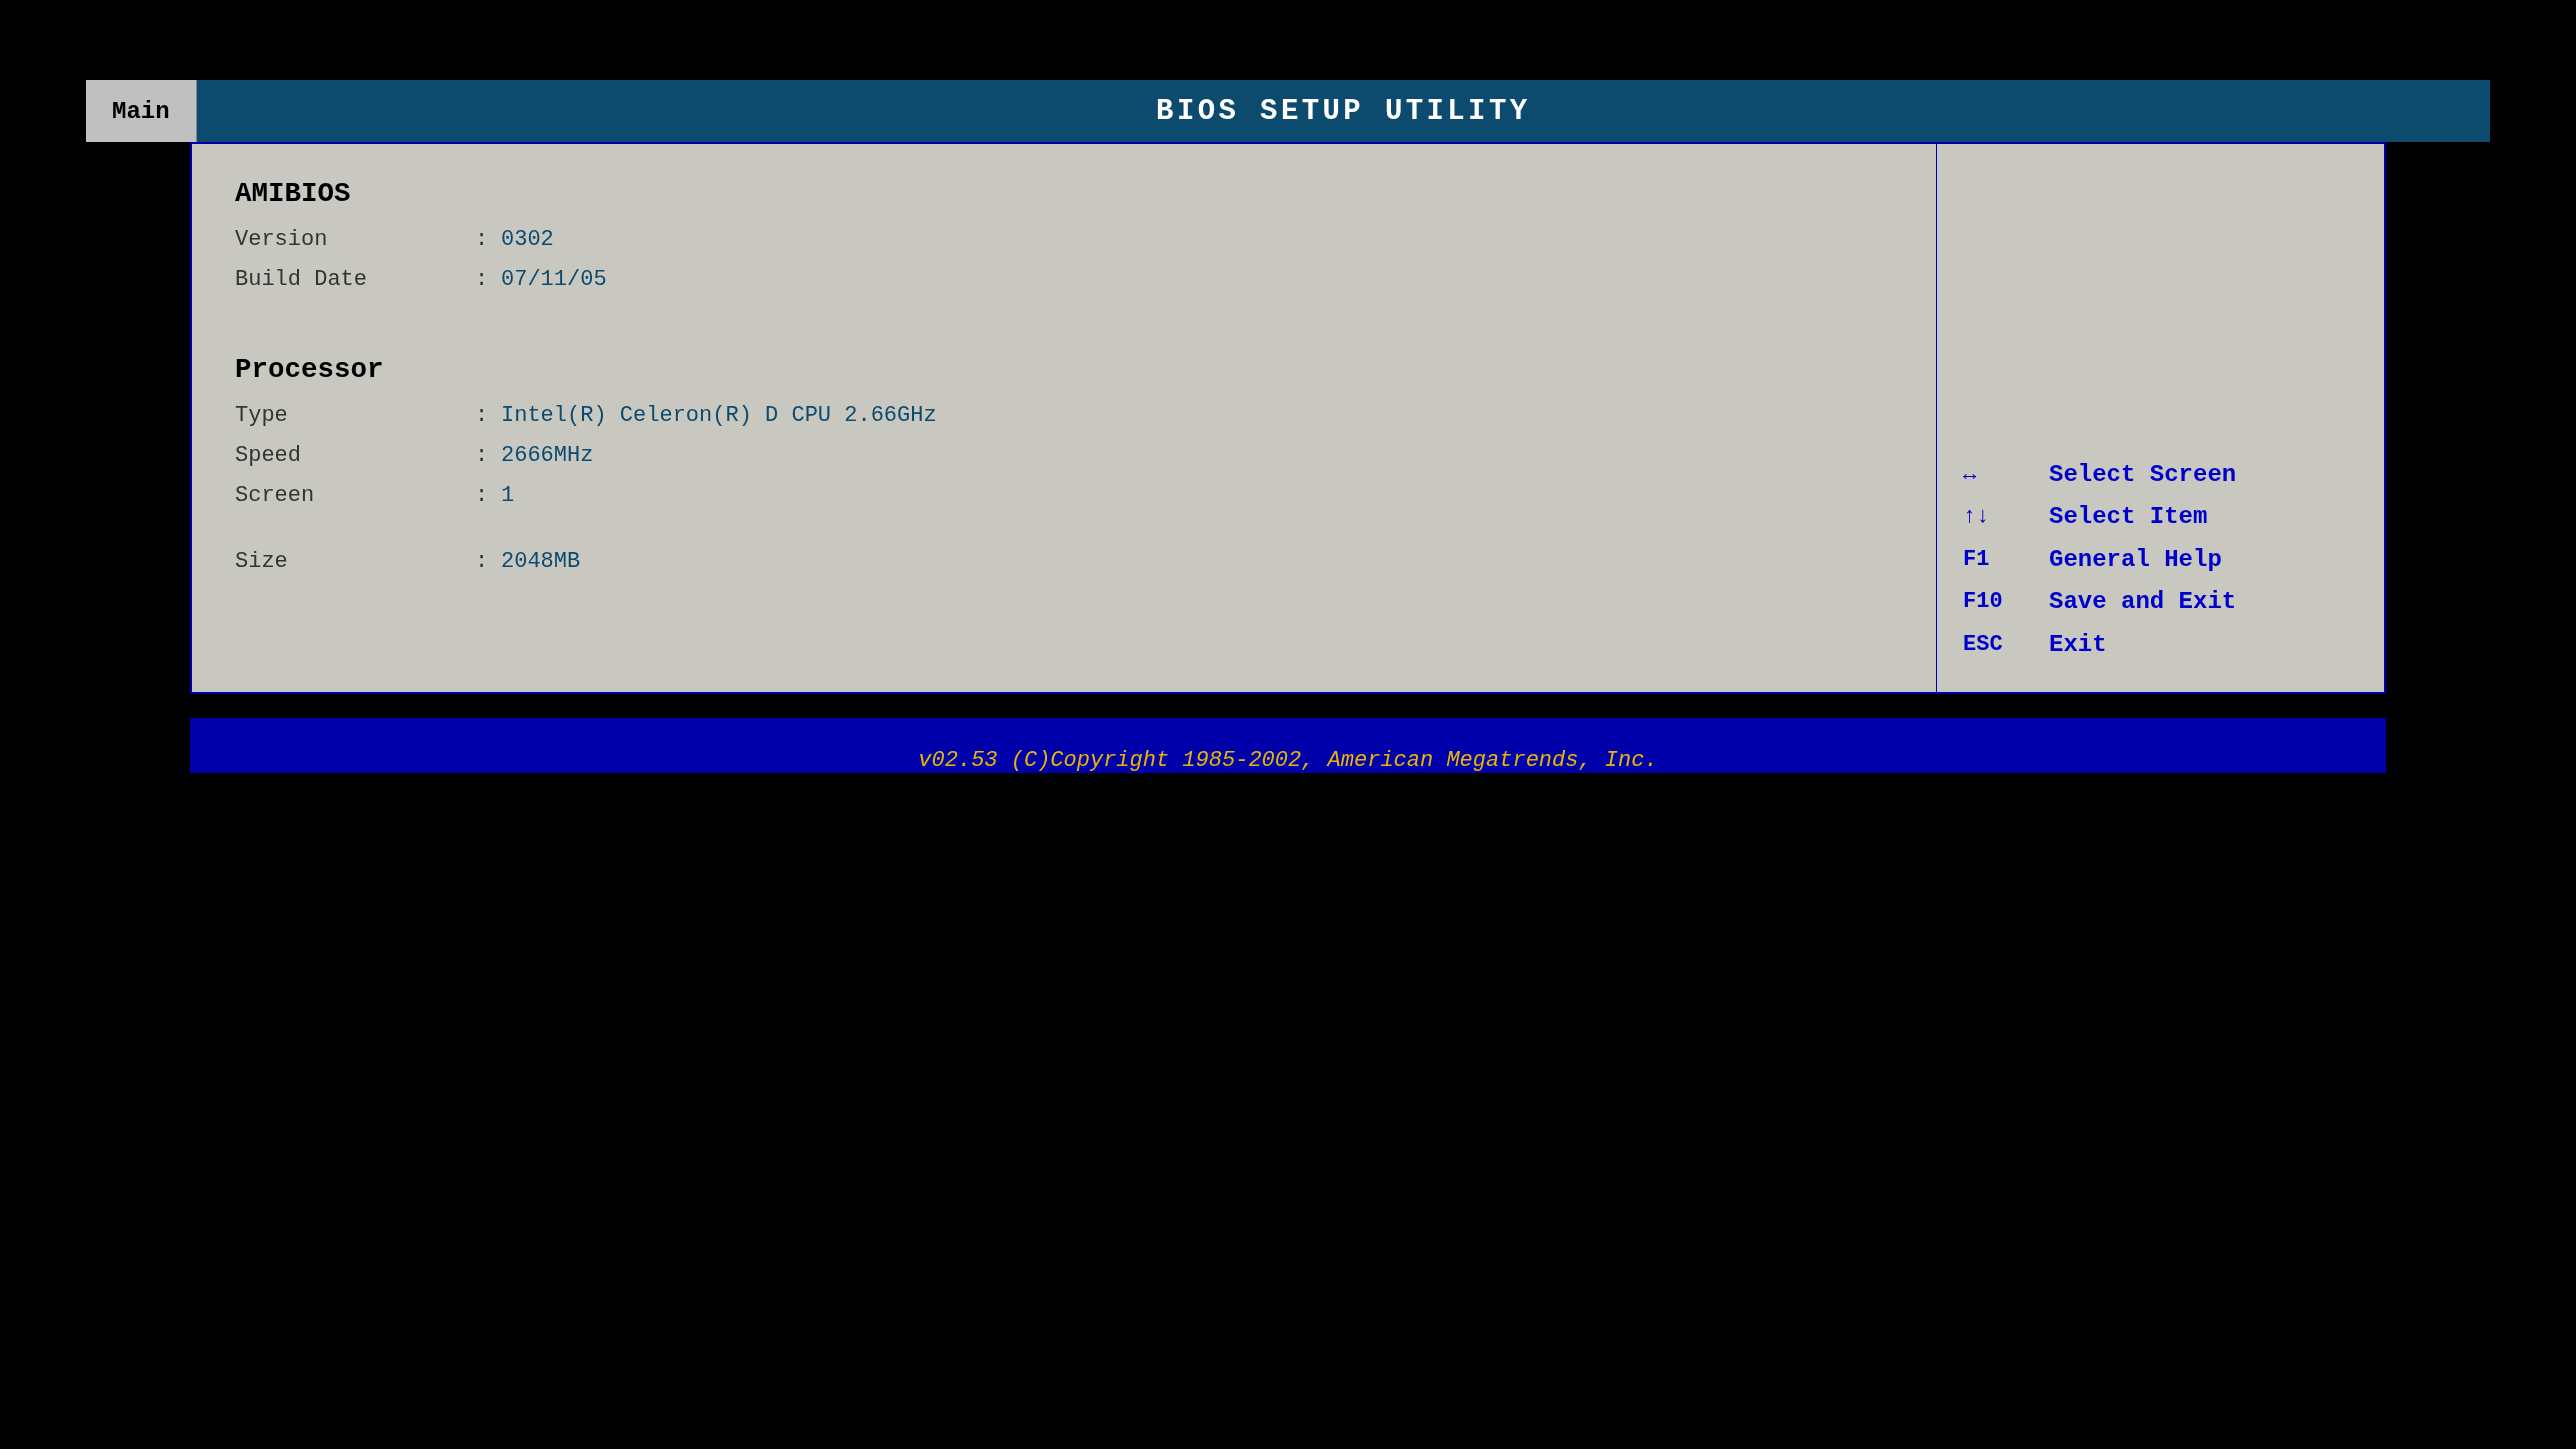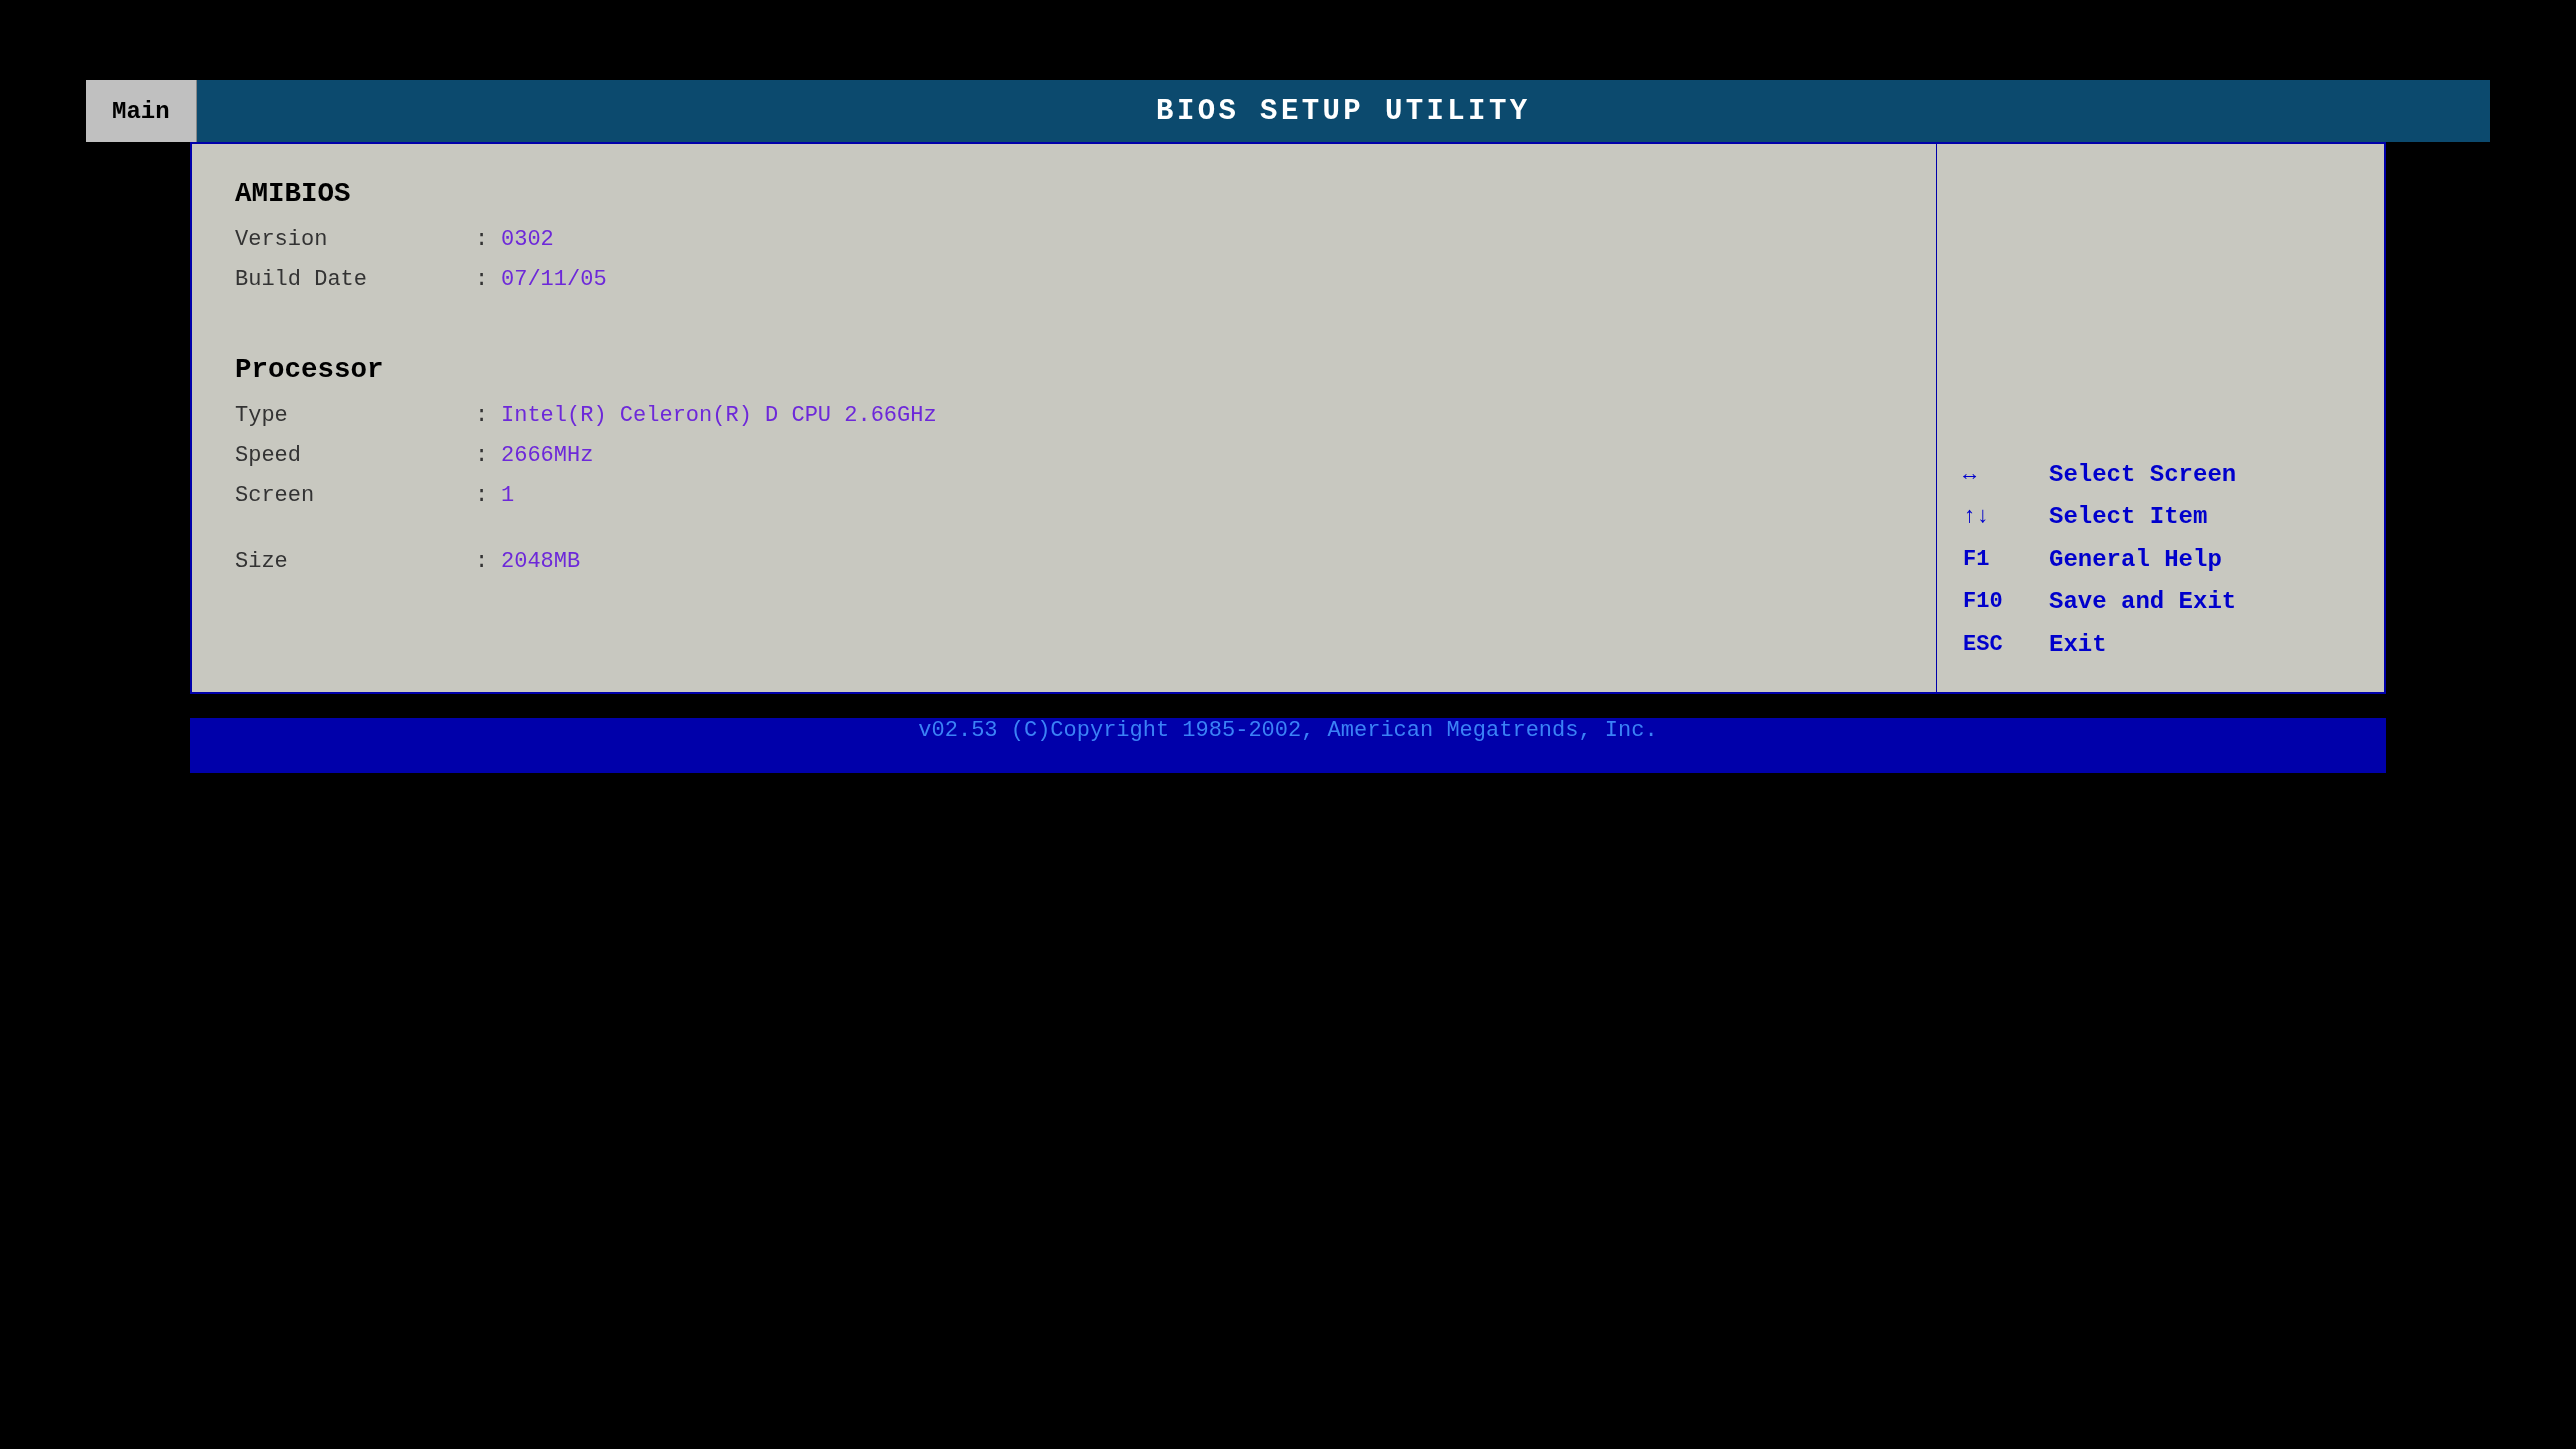--- a/index.html
+++ b/index.html
@@ -110,21 +110,21 @@
       width: 240px;
       color: #333333;
     }
 
     .info-colon {
       width: 26px;
       color: #333333;
     }
 
     .info-value {
-      color: #6d28d9;
+      color: #0c4a6e;
     }
 
     
     .help-items {
       display: flex;
       flex-direction: column;
       gap: 15.5px;
     }
 
     .help-item {
@@ -145,25 +145,26 @@
       color: #0000cc;
       font-size: 24px;
       font-weight: bold;
     }
 
     
     .bottom-bar {
       background-color: #0000aa;
       height: 55px;
       display: flex;
-      align-items: flex-start;
+      align-items: flex-end;
       justify-content: center;
-      color: #3b82f6;
+      color: #eab308;
       font-size: 22px;
       margin: 0 52px;
+      font-style: italic;
     }
   </style>
 </head>
 <body>
 
 <div class="screen-container">
 
   <div style="height:34px; background:#000;"></div>
 
   <div class="top-bar">

